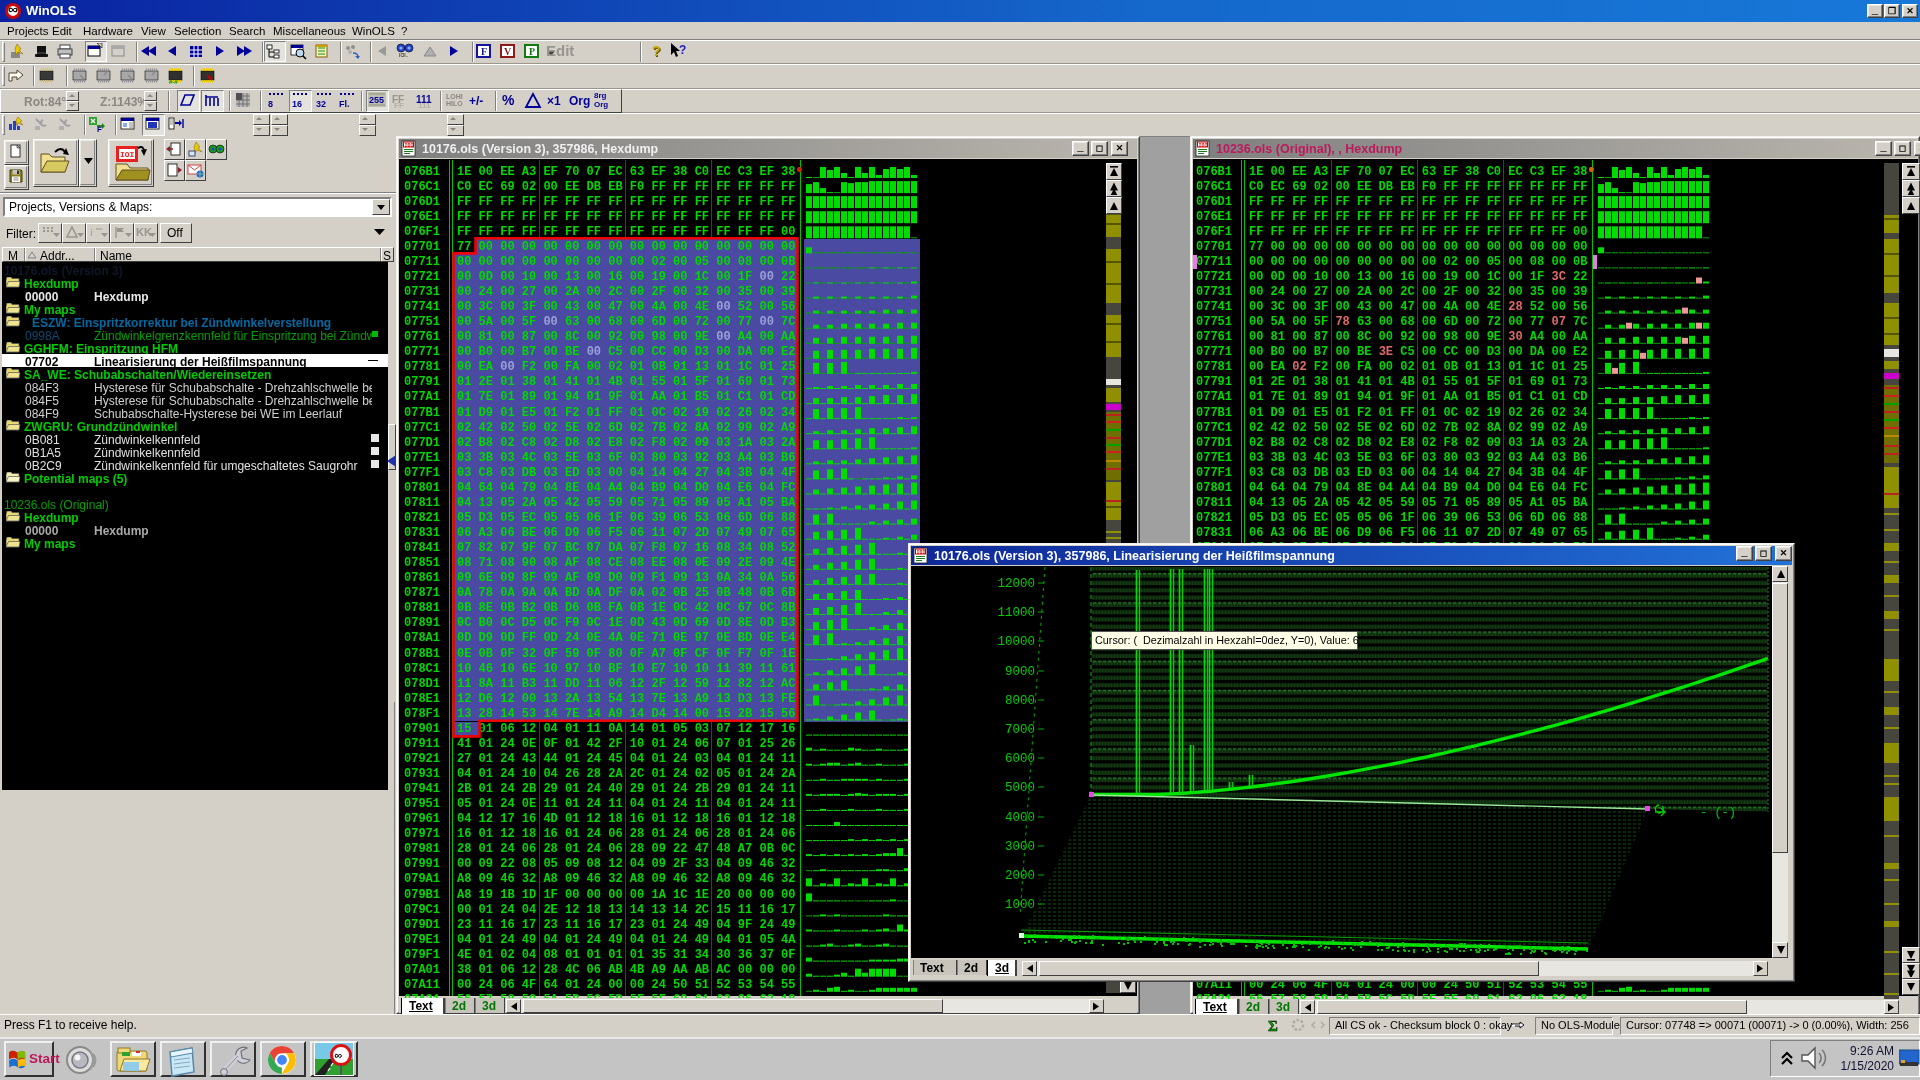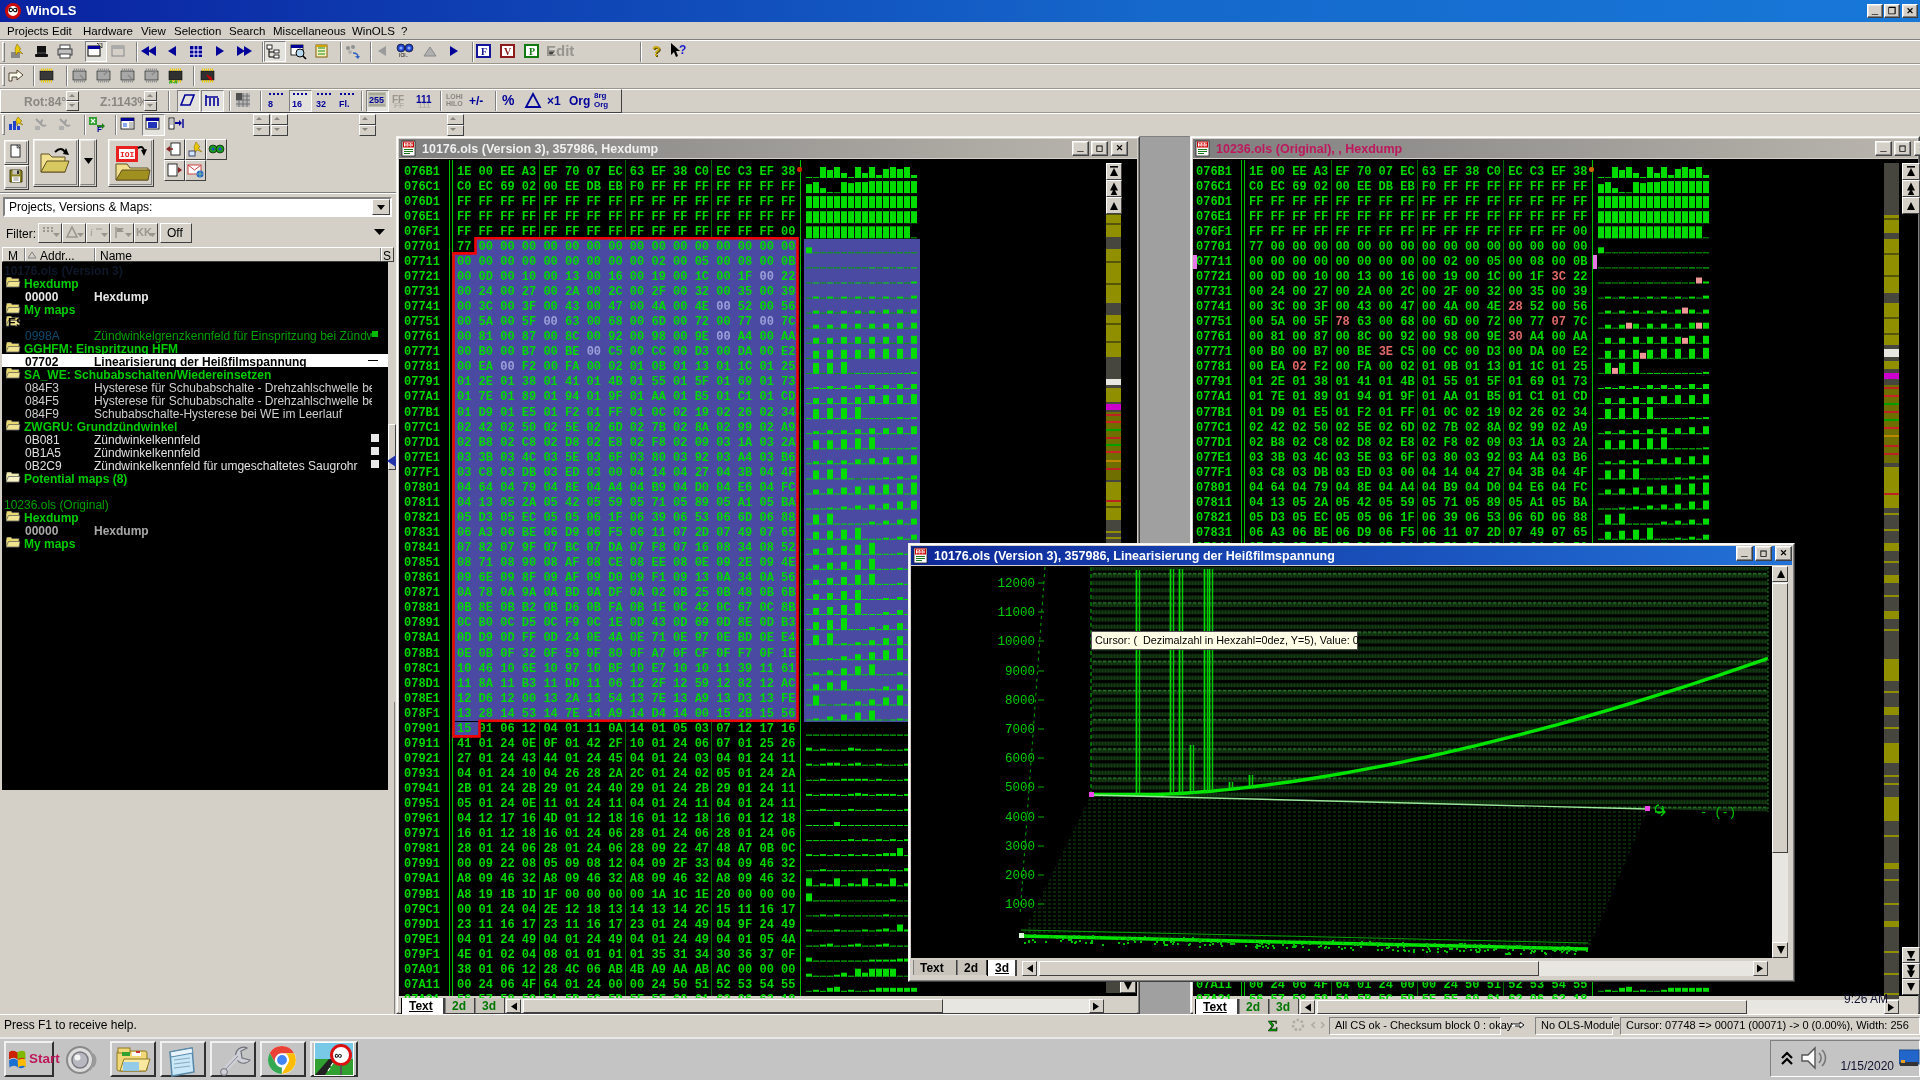--- a/index.html
+++ b/index.html
@@ -485,21 +485,21 @@
 <div style="position:absolute;left:94px;top:290px;font:bold 12px Liberation Sans;color:#e8e8e8;width:278px;overflow:hidden;white-space:nowrap">Hexdump</div>
 <svg style="position:absolute;left:6px;top:303px" width="15" height="11">
     <path d="M0 3 L0 10 L13 10 L13 1.5 L6 1.5 L5 0 L1 0 Z" fill="#e8d870" stroke="#555" stroke-width="0.7"></path>
     <path d="M0 10 L2.5 4.5 L14 4.5 L13 10 Z" fill="#f0e490" stroke="#555" stroke-width="0.7"></path>
   </svg>
 <div style="position:absolute;left:24px;top:303px;font:bold 12px Liberation Sans;color:#00cc00;width:358px;overflow:hidden;white-space:nowrap">My maps</div>
 <svg style="position:absolute;left:6px;top:316px" width="15" height="11">
     <path d="M0 3 L0 10 L13 10 L13 1.5 L6 1.5 L5 0 L1 0 Z" fill="#e8d870" stroke="#555" stroke-width="0.7"></path>
     <path d="M0 10 L2.5 4.5 L14 4.5 L13 10 Z" fill="#f0e490" stroke="#555" stroke-width="0.7"></path>
   </svg>
-<div style="position:absolute;left:8px;top:316px;font:bold 12px Liberation Sans;color:#000000;width:358px;overflow:hidden;white-space:nowrap">ESZW: Einspritzkorrektur bei Zündwinkelverstellung</div>
+<div style="position:absolute;left:32px;top:316px;font:bold 12px Liberation Sans;color:#0369a1;width:358px;overflow:hidden;white-space:nowrap">ESZW: Einspritzkorrektur bei Zündwinkelverstellung</div>
 <div style="position:absolute;left:25px;top:329px;font:12px Liberation Sans;color:#0c4a6e">0998A</div>
 <div style="position:absolute;left:94px;top:329px;font:12px Liberation Sans;color:#00a000;width:278px;overflow:hidden;white-space:nowrap">Zündwinkelgrenzkennfeld für Einspritzung bei Zündwinkele</div>
 <div style="position:absolute;left:372px;top:331px;width:6px;height:6px;background:#00bb00"></div>
 <svg style="position:absolute;left:6px;top:342px" width="15" height="11">
     <path d="M0 3 L0 10 L13 10 L13 1.5 L6 1.5 L5 0 L1 0 Z" fill="#e8d870" stroke="#555" stroke-width="0.7"></path>
     <path d="M0 10 L2.5 4.5 L14 4.5 L13 10 Z" fill="#f0e490" stroke="#555" stroke-width="0.7"></path>
   </svg>
 <div style="position:absolute;left:24px;top:342px;font:bold 12px Liberation Sans;color:#00cc00;width:358px;overflow:hidden;white-space:nowrap">GGHFM: Einspritzung HFM</div>
 <div style="position:absolute;left:2px;top:354px;width:386px;height:13px;background:#fff"></div>
 <div style="position:absolute;left:368px;top:360px;width:10px;height:1px;background:#000"></div>
@@ -527,21 +527,21 @@
 <div style="position:absolute;left:25px;top:446px;font:12px Liberation Sans;color:#e0e0e0">0B1A5</div>
 <div style="position:absolute;left:94px;top:446px;font:12px Liberation Sans;color:#e0e0e0;width:278px;overflow:hidden;white-space:nowrap">Zündwinkelkennfeld</div>
 <div style="position:absolute;left:371px;top:447px;width:8px;height:8px;background:#e8e8e8"></div>
 <div style="position:absolute;left:25px;top:459px;font:12px Liberation Sans;color:#e0e0e0">0B2C9</div>
 <div style="position:absolute;left:94px;top:459px;font:12px Liberation Sans;color:#e0e0e0;width:278px;overflow:hidden;white-space:nowrap">Zündwinkelkennfeld für umgeschaltetes Saugrohr</div>
 <div style="position:absolute;left:371px;top:460px;width:8px;height:8px;background:#e8e8e8"></div>
 <svg style="position:absolute;left:6px;top:472px" width="15" height="11">
     <path d="M0 3 L0 10 L13 10 L13 1.5 L6 1.5 L5 0 L1 0 Z" fill="#f0ecb0" stroke="#555" stroke-width="0.7"></path>
     <path d="M0 10 L2.5 4.5 L14 4.5 L13 10 Z" fill="#f8f4c8" stroke="#555" stroke-width="0.7"></path>
   </svg>
-<div style="position:absolute;left:24px;top:472px;font:bold 12px Liberation Sans;color:#00cc00;width:358px;overflow:hidden;white-space:nowrap">Potential maps (8)</div>
+<div style="position:absolute;left:24px;top:472px;font:bold 12px Liberation Sans;color:#00cc00;width:358px;overflow:hidden;white-space:nowrap">Potential maps (5)</div>
 <div style="position:absolute;left:4px;top:498px;font:12px Liberation Sans;color:#00a000;width:378px;overflow:hidden;white-space:nowrap">10236.ols (Original)</div>
 <svg style="position:absolute;left:6px;top:511px" width="15" height="11">
     <path d="M0 3 L0 10 L13 10 L13 1.5 L6 1.5 L5 0 L1 0 Z" fill="#e8d870" stroke="#555" stroke-width="0.7"></path>
     <path d="M0 10 L2.5 4.5 L14 4.5 L13 10 Z" fill="#f0e490" stroke="#555" stroke-width="0.7"></path>
   </svg>
 <div style="position:absolute;left:24px;top:511px;font:bold 12px Liberation Sans;color:#00cc00;width:358px;overflow:hidden;white-space:nowrap">Hexdump</div>
 <div style="position:absolute;left:25px;top:524px;font:bold 12px Liberation Sans;color:#a8a8a8">00000</div>
 <div style="position:absolute;left:94px;top:524px;font:bold 12px Liberation Sans;color:#a8a8a8;width:278px;overflow:hidden;white-space:nowrap">Hexdump</div>
 <svg style="position:absolute;left:6px;top:537px" width="15" height="11">
     <path d="M0 3 L0 10 L13 10 L13 1.5 L6 1.5 L5 0 L1 0 Z" fill="#e8d870" stroke="#555" stroke-width="0.7"></path>
@@ -3143,21 +3143,21 @@
     <line x1="130" y1="361" x2="136" y2="361" stroke="#00aa00"></line>
 <rect x="181" y="249" width="5" height="5" fill="#ee44ee"></rect>
 <rect x="737" y="263" width="5" height="5" fill="#ee44ee"></rect>
 <rect x="111" y="390" width="5" height="5" fill="#d8ffd8"></rect>
 <path d="M747 269 h10 m-4 -4 l4 4 l-4 4 m-2 -11 a4 4 0 1 0 3 1" stroke="#00cc00" stroke-width="1.3" fill="none"></path>
 <text x="792" y="273" font-family="Liberation Mono" font-size="12" fill="#00cc00">- (-)</text>
 <text x="652" y="409" font-family="Liberation Mono" font-size="9" fill="#00cc00">05</text>
 <line x1="860" y1="24" x2="860" y2="269" stroke="#1d6e1d" stroke-width="1.2" stroke-dasharray="2,2"></line>
 </svg>
 <div style="position:absolute;left:1091px;top:631px;width:267px;height:19px;background:#ffffe8;border:1px solid #555;box-sizing:border-box"></div>
-<div style="position:absolute;left:1095px;top:634px;font:10.8px Liberation Sans;color:#000;white-space:pre">Cursor: (  Dezimalzahl in Hexzahl=0dez, Y=5), Value: 0</div>
+<div style="position:absolute;left:1095px;top:634px;font:10.8px Liberation Sans;color:#000;white-space:pre">Cursor: (  Dezimalzahl in Hexzahl=0dez, Y=0), Value: 6</div>
 <div style="position:absolute;left:1772px;top:566px;width:16px;height:392px;background:#e8e6e0"></div>
 <div style="position:absolute;left:1772px;top:566px;width:16px;height:16px;background:#d4d0c8;border-top:1px solid #fff;border-left:1px solid #fff;border-right:1px solid #404040;border-bottom:1px solid #404040;box-sizing:border-box;"></div>
 <svg style="position:absolute;left:1774px;top:568px" width="12" height="12">
     <polygon points="7,2 3,10 11,10" fill="#000"></polygon>
   </svg>
 <div style="position:absolute;left:1772px;top:583px;width:16px;height:270px;background:#d4d0c8;border-top:1px solid #fff;border-left:1px solid #fff;border-right:1px solid #404040;border-bottom:1px solid #404040;box-sizing:border-box;"></div>
 <div style="position:absolute;left:1772px;top:942px;width:16px;height:16px;background:#d4d0c8;border-top:1px solid #fff;border-left:1px solid #fff;border-right:1px solid #404040;border-bottom:1px solid #404040;box-sizing:border-box;"></div>
 <svg style="position:absolute;left:1774px;top:944px" width="12" height="12">
     <polygon points="7,10 3,2 11,2" fill="#000"></polygon>
   </svg>
@@ -3259,18 +3259,18 @@
     <rect x="25" y="22" width="2" height="10" fill="#555"></rect>
   </svg>
 <div style="position:absolute;left:1770px;top:1040px;width:150px;height:37px;background:#c4c4c4;border-top:1px solid #808080;border-left:1px solid #808080;border-right:1px solid #fff;border-bottom:1px solid #fff;box-sizing:border-box;"></div>
 <svg style="position:absolute;left:1780px;top:1050px" width="16" height="18">
     <path d="M2 8 L7 3 L12 8 M2 14 L7 9 L12 14" stroke="#000" stroke-width="2.2" fill="none"></path>
   </svg>
 <svg style="position:absolute;left:1800px;top:1046px" width="28" height="26">
     <polygon points="2,9 8,9 15,2 15,22 8,15 2,15" fill="#fff" stroke="#555" stroke-width="1.4"></polygon>
     <path d="M19 7 a7 7 0 0 1 0 10 M22 4 a11 11 0 0 1 0 16" stroke="#777" stroke-width="1.6" fill="none"></path>
   </svg>
-<div style="position:absolute;left:1838px;top:992px;width:56px;font:12px Liberation Sans;color:#101030;text-align:center">9:26 AM</div>
+<div style="position:absolute;left:1838px;top:1044px;width:56px;font:12px Liberation Sans;color:#101030;text-align:right">9:26 AM</div>
 <div style="position:absolute;left:1830px;top:1059px;width:64px;font:12px Liberation Sans;color:#101030;text-align:right">1/15/2020</div>
 <svg style="position:absolute;left:1899px;top:1048px" width="22" height="22">
     <rect x="0" y="2" width="20" height="14" fill="#2266cc" stroke="#184888"></rect>
     <rect x="1" y="14" width="18" height="4" fill="#333"></rect>
     <rect x="2" y="12" width="4" height="3" fill="#e8a020"></rect>
   </svg>
 </body></html>

